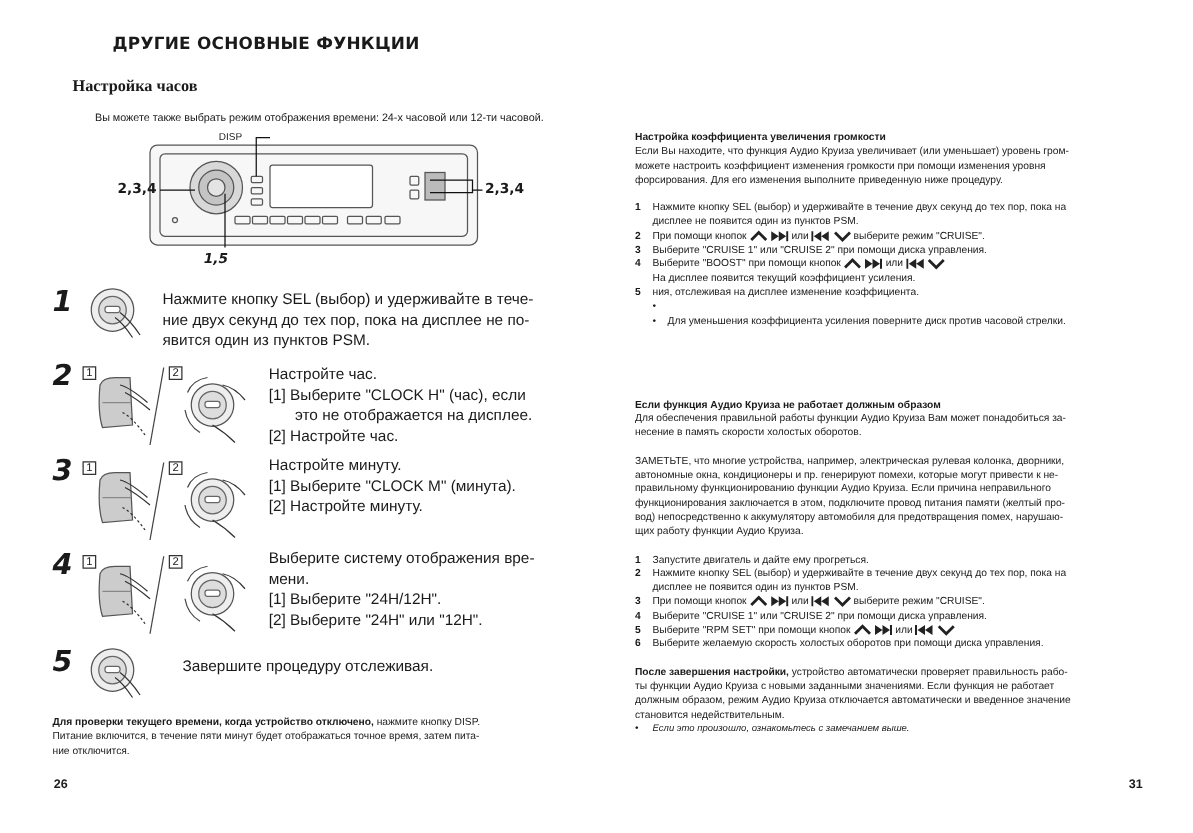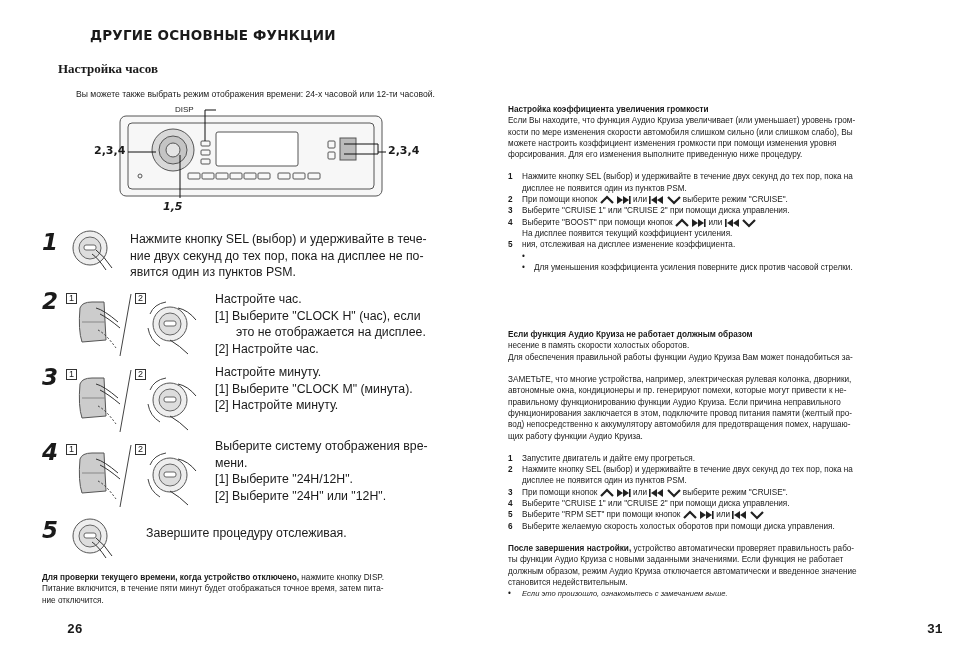--- a/index.html
+++ b/index.html
@@ -11,21 +11,21 @@
   .sub-title { left: 58px; top: 61px; font-family: "Liberation Serif", serif; font-weight: bold; font-size: 13px; }
   .intro { left: 32px; top: 89px; font-size: 8.6px; margin-left: 44px; }
 
   .step-num { font-family: "DejaVu Sans", sans-serif; font-weight: bold; font-style: italic; font-size: 23px; line-height: 1; }
   .box-num { display: inline-block; width: 11px; height: 11px; border: 1px solid #333; font-size: 9px; line-height: 9px; text-align: center; }
   .step-text { font-size: 12.3px; line-height: 16.5px; }
   .step-text .indent { padding-left: 21px; }
 
   .note { left: 42px; top: 572px; width: 420px; font-size: 8.2px; line-height: 11.4px; }
   .note b { font-weight: bold; }
-  .page-num { font-family: Liberation Mono, monospace; font-weight: bold; font-size: 13px; margin-left: 24px; }
+  .page-num { font-family: Liberation Sans, sans-serif; font-weight: bold; font-size: 10px; }
 
   .right { left: 508px; width: 406px; font-size: 8.2px; line-height: 11.3px; }
   .right h3 { font-size: 8.2px; font-weight: bold; margin-top: 44px; }
   .right .item { display: flex; }
   .right .item .n { width: 14px; flex: 0 0 14px; font-weight: bold; }
   .right .bul { display: flex; padding-left: 14px; }
   .right .bul .d { width: 12px; flex: 0 0 12px; }
   .right .ital { font-style: italic; font-size: 7.6px; }
   .ico { display: inline-block; vertical-align: middle; }
 </style>
@@ -197,21 +197,20 @@
       </g>
     <g id="btn-down">
         <path d="M1 2 L7 8 L13 2" fill="none" stroke="#222" stroke-width="2.2"></path>
       </g>
   </defs>
 </svg>
 
 <div class="abs right" style="top:60px;">
   <h3>Настройка коэффициента увеличения громкости</h3>
   <div>Если Вы находите, что функция Аудио Круиза увеличивает (или уменьшает) уровень гром-</div>
-  <div>кости по мере изменения скорости автомобиля слишком сильно (или слишком слабо), Вы</div>
   <div>можете настроить коэффициент изменения громкости при помощи изменения уровня</div>
   <div>форсирования. Для его изменения выполните приведенную ниже процедуру.</div>
 
   <div style="height:11px"></div>
   <div class="item">
     <span class="n">1</span>
     <div>
         <div>Нажмите кнопку SEL (выбор) и удерживайте в течение двух секунд до тех пор, пока на</div>
         <div>дисплее не появится один из пунктов PSM.</div>
       </div>
@@ -266,22 +265,22 @@
   <div class="bul">
       <span class="d">•</span>
     </div>
   <div class="bul">
       <span class="d">•</span>
       <span>Для уменьшения коэффициента усиления поверните диск против часовой стрелки.</span>
     </div>
 
   <div style="height:12px"></div>
   <h3>Если функция Аудио Круиза не работает должным образом</h3>
+  <div>Для обеспечения правильной работы функции Аудио Круиза Вам может понадобиться за-</div>
   <div>несение в память скорости холостых оборотов.</div>
-  <div>Для обеспечения правильной работы функции Аудио Круиза Вам может понадобиться за-</div>
 
   <div style="height:11px"></div>
   <div>ЗАМЕТЬТЕ, что многие устройства, например, электрическая рулевая колонка, дворники,</div>
   <div>автономные окна, кондиционеры и пр. генерируют помехи, которые могут привести к не-</div>
   <div>правильному функционированию функции Аудио Круиза.  Если  причина  неправильного</div>
   <div>функционирования заключается в этом, подключите провод питания памяти (желтый про-</div>
   <div>вод) непосредственно к аккумулятору автомобиля для предотвращения помех, нарушаю-</div>
   <div>щих работу функции Аудио Круиза.</div>
 
   <div style="height:11px"></div>

